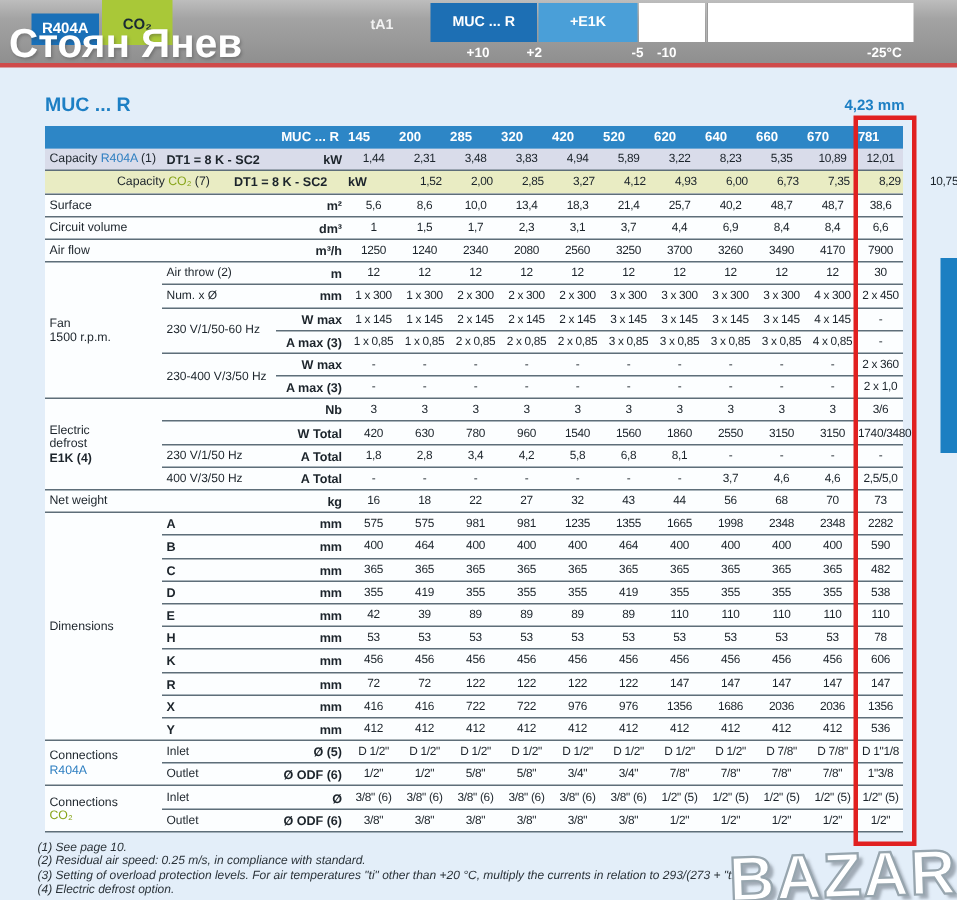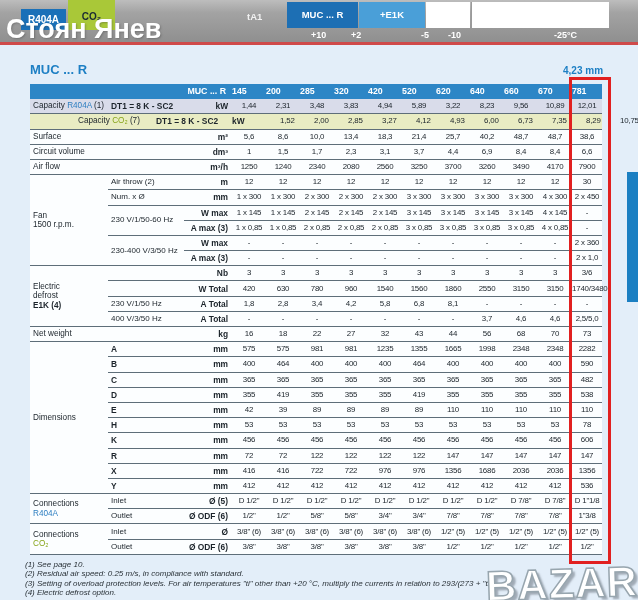--- a/index.html
+++ b/index.html
@@ -15,21 +15,21 @@
   #tab-co2{left:68px;top:0px;width:47px;height:30px;background:#a9c838;color:#1a2a33;line-height:34px;}
   #ta1{position:absolute;left:247px;top:11px;color:#f2f2f2;font-weight:bold;font-size:9.5px;}
   .topbtn{position:absolute;top:2px;height:26px;font-weight:bold;color:#fff;font-size:9.5px;
     text-align:center;line-height:26px;}
   #btn-muc{left:287px;width:71px;background:#1d6fb4;}
   #btn-e1k{left:359px;width:66px;background:#4a9fd8;}
   .whitebox{position:absolute;top:2px;height:26px;background:#fff;}
   #wb1{left:426px;width:44px;}
   #wb2{left:471px;width:137px;border-left:1px solid #9a9a9a;}
   .temp{position:absolute;top:30px;color:#fff;font-weight:bold;font-size:9px;}
-  .t0{left:281px;margin-left:30px;} .t1{left:351px;} .t2{left:421px;} .t3{left:448px;} .t4{left:554px;}
+  .t0{left:281px;margin-left:30px;} .t1{left:351px;} .t2{left:421px;} .t3{left:438px;} .t4{left:578px;}
 
   
   #wm-top{position:absolute;left:6px;top:14px;font-size:27px;font-weight:bold;color:#fff;
     letter-spacing:0px;text-shadow:1px 1px 2px rgba(60,60,60,.35);z-index:5;}
   #wm-logo{position:absolute;right:0px;bottom:-8px;font-size:42px;font-weight:bold;color:#fff;
     -webkit-text-stroke:1.5px #97a5ae;letter-spacing:1px;transform:rotate(-2deg);
     text-shadow:3px 3px 2px rgba(105,115,125,.55);z-index:6;}
 
   
   #title{position:absolute;left:30px;top:62px;color:#1d7fc4;font-weight:bold;font-size:13px;}
@@ -126,21 +126,21 @@
           <td class="c2 b">DT1 = 8 K - SC2</td>
           <td class="unit">kW</td>
           <td class="val">1,44</td>
           <td class="val">2,31</td>
           <td class="val">3,48</td>
           <td class="val">3,83</td>
           <td class="val">4,94</td>
           <td class="val">5,89</td>
           <td class="val">3,22</td>
           <td class="val">8,23</td>
-          <td class="val">9,56</td>
+          <td class="val">5,35</td>
           <td class="val">10,89</td>
           <td class="hl">12,01</td>
         </tr>
         <tr class="bg-co2">
           <td class="c1">Capacity <span class="acc-co2">CO₂</span> (7)</td>
           <td class="c2 b">DT1 = 8 K - SC2</td>
           <td class="unit">kW</td>
           <td class="val">1,52</td>
           <td class="val">2,00</td>
           <td class="val">2,85</td>

